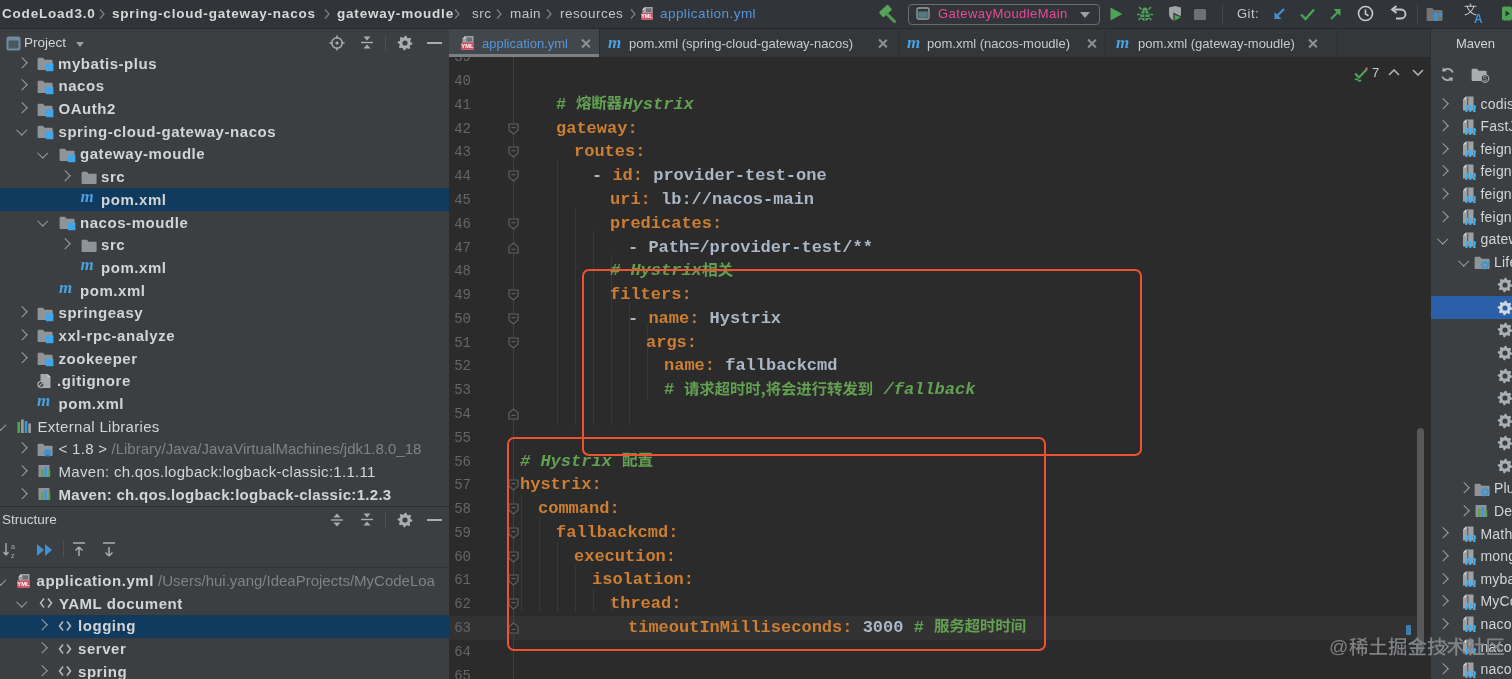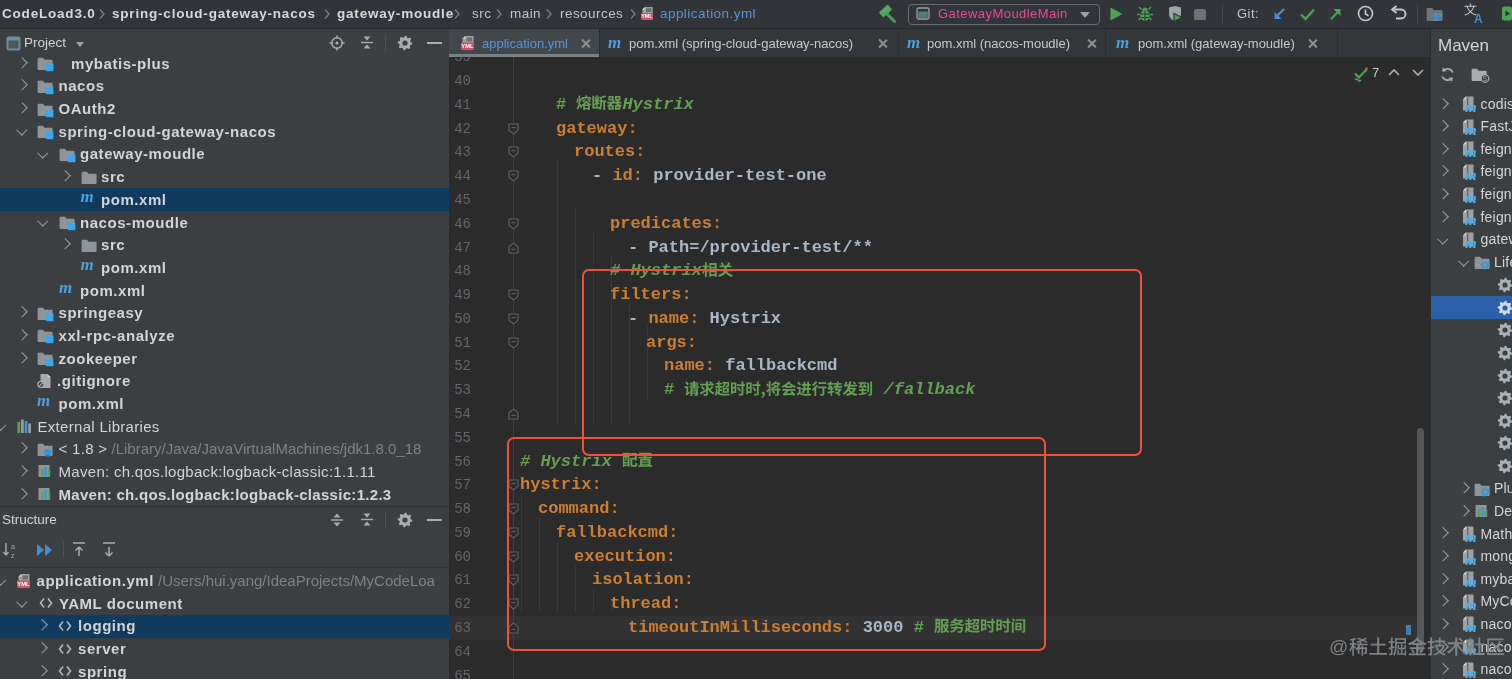--- a/index.html
+++ b/index.html
@@ -167,21 +167,21 @@
 <div class="abs" style="left:385px;top:6px;width:1px;height:16px;background:#4c4f51"></div>
 <svg class="abs" style="left:397px;top:6px" width="16" height="16" viewBox="0 0 16 16">
         <use href="#gear" fill="#a9adb0"></use>
       </svg>
 <div class="abs" style="left:427px;top:13px;width:15px;height:1.8px;background:#a9adb0"></div>
 <div class="chv chvr" style="left:17.5px;top:29.700000000000003px"></div>
 <svg class="ic" style="left:37px;top:26.200000000000003px;overflow:visible" viewBox="0 0 16 16">
         <use href="#fold" fill="#8f9498"></use>
         <rect x="8.8" y="8.6" width="7.6" height="7.6" fill="#3fa7e9"></rect>
       </svg>
-<div class="trow" style="left:71px;top:22.7px;font-weight:700">mybatis-plus</div>
+<div class="trow" style="left:58px;top:22.7px;font-weight:700">mybatis-plus</div>
 <div class="chv chvr" style="left:17.5px;top:52.38px"></div>
 <svg class="ic" style="left:37px;top:48.88px;overflow:visible" viewBox="0 0 16 16">
         <use href="#fold" fill="#8f9498"></use>
         <rect x="8.8" y="8.6" width="7.6" height="7.6" fill="#3fa7e9"></rect>
       </svg>
 <div class="trow" style="left:58.5px;top:45.4px;font-weight:700">nacos</div>
 <div class="chv chvr" style="left:17.5px;top:75.06px"></div>
 <svg class="ic" style="left:37px;top:71.56px;overflow:visible" viewBox="0 0 16 16">
         <use href="#fold" fill="#8f9498"></use>
         <rect x="8.8" y="8.6" width="7.6" height="7.6" fill="#3fa7e9"></rect>
@@ -488,20 +488,21 @@
 <div class="guide" style="left:108px;top:513px;height:70px"></div>
 <div class="guide" style="left:126px;top:537px;height:46px"></div>
 <div class="guide" style="left:144px;top:560px;height:23px"></div>
 <div class="guide" style="left:162px;top:572px;height:11px"></div>
 <div class="cl" style="left:107px;top:63.8px"><span class="cm"># </span><span class="csvg" style="display:inline-block"><svg width="46" height="16" viewBox="0 0 45.90 15.5" style="overflow:visible;display:block">
             <path fill="#63a152" d="M8.3 3.9C7.7 4.7 6.8 5.5 5.9 6.1C6.3 6.4 6.9 7.0 7.2 7.3C8.1 6.6 9.2 5.5 9.9 4.4ZM1.0 3.3C0.9 4.6 0.7 6.3 0.4 7.3L1.6 7.7C2.0 6.6 2.2 4.8 2.2 3.5ZM9.9 5.4C9.0 7.0 7.2 8.5 5.3 9.5C5.6 9.8 6.2 10.5 6.4 10.8L7.2 10.4V14.7H8.9V14.1H11.9V14.7H13.7V10.3L14.5 10.6C14.6 10.2 14.9 9.3 15.2 8.9C13.9 8.4 12.3 7.5 11.3 6.6L11.7 6.0ZM8.9 12.6V10.8H11.9V12.6ZM4.8 2.7C4.7 3.3 4.5 4.1 4.2 4.8V0.3H2.6V5.6C2.6 8.3 2.3 11.2 0.4 13.3C0.7 13.6 1.3 14.2 1.6 14.6C2.7 13.5 3.3 12.1 3.7 10.7C4.2 11.5 4.7 12.4 5.0 13.0L6.3 11.7C5.9 11.2 4.6 9.3 4.1 8.6C4.2 7.8 4.2 6.9 4.2 6.1L4.8 6.4C5.1 5.7 5.6 4.6 6.0 3.7V4.6H7.7V3.3H13.0V4.4L12.3 3.8L11.0 4.6C11.9 5.4 13.0 6.6 13.5 7.3L14.8 6.3C14.4 5.8 13.8 5.2 13.1 4.6H14.8V1.8H11.7C11.5 1.3 11.1 0.5 10.8 0.0L9.1 0.5C9.3 0.9 9.5 1.4 9.7 1.8H6.0V3.1ZM8.7 9.3C9.3 8.9 9.8 8.4 10.3 7.8C10.9 8.3 11.6 8.9 12.3 9.3Z M18.2 1.6C18.5 2.4 18.7 3.6 18.8 4.3L20.0 3.9C19.9 3.2 19.7 2.1 19.4 1.2ZM24.1 1.8V6.5C24.1 8.6 24.0 10.9 23.2 13.1V11.6H17.9V9.2C18.1 9.7 18.4 10.3 18.6 10.7C19.1 10.2 19.6 9.4 20.1 8.6V11.3H21.6V8.0C22.0 8.6 22.5 9.2 22.7 9.6L23.7 8.4C23.4 8.0 22.0 6.6 21.6 6.2V6.2H23.6V4.6H21.6V3.9L22.6 4.3C23.0 3.6 23.4 2.5 23.8 1.6L22.3 1.2C22.2 2.0 21.9 3.1 21.6 3.9V0.1H20.1V4.6H18.2V6.2H19.9C19.5 7.3 18.7 8.4 17.9 9.1V0.6H16.3V13.2H23.1L22.9 13.7C23.4 14.0 24.0 14.4 24.4 14.8C25.5 12.3 25.8 9.6 25.8 7.0H27.2V14.7H29.0V7.0H30.3V5.2H25.8V2.9C27.4 2.6 29.0 2.0 30.3 1.4L28.8 0.0C27.7 0.7 25.8 1.4 24.1 1.8Z M34.1 2.3H35.8V3.7H34.1ZM40.6 2.3H42.5V3.7H40.6ZM39.9 5.8C40.4 6.0 41.0 6.3 41.5 6.6H38.1C38.3 6.2 38.5 5.8 38.7 5.4L37.6 5.2V0.7H32.4V5.3H36.8C36.5 5.7 36.3 6.2 35.9 6.6H31.2V8.2H34.3C33.4 8.9 32.3 9.6 30.9 10.1C31.2 10.4 31.7 11.1 31.9 11.5L32.4 11.3V14.7H34.1V14.3H35.8V14.6H37.6V9.8H35.1C35.7 9.3 36.3 8.8 36.8 8.2H39.4C39.9 8.8 40.5 9.3 41.1 9.8H38.9V14.7H40.6V14.3H42.5V14.6H44.3V11.5L44.7 11.6C44.9 11.2 45.4 10.5 45.8 10.1C44.3 9.7 42.9 9.0 41.7 8.2H45.4V6.6H42.7L43.2 6.1C42.9 5.8 42.3 5.5 41.7 5.3H44.3V0.7H38.9V5.3H40.5ZM34.1 12.7V11.4H35.8V12.7ZM40.6 12.7V11.4H42.5V12.7Z"></path>
           </svg></span><span class="ci">Hystrix</span></div>
 <div class="cl" style="left:107px;top:87.6px"><span class="k">gateway:</span></div>
 <div class="cl" style="left:125px;top:111.3px"><span class="k">routes:</span></div>
 <div class="cl" style="left:143px;top:135.1px">- <span class="k">id:</span> provider-test-one</div>
+<div class="cl" style="left:161px;top:158.9px"><span class="k">uri:</span> lb://nacos-main</div>
 <div class="cl" style="left:161px;top:182.7px"><span class="k">predicates:</span></div>
 <div class="cl" style="left:179px;top:206.5px">- Path=/provider-test/**</div>
 <div class="cl" style="left:161px;top:230.2px"><span class="ci"># Hystrix</span><span class="csvg" style="display:inline-block"><svg width="31" height="16" viewBox="0 0 30.60 15.5" style="overflow:visible;display:block">
             <path fill="#63a152" d="M8.9 6.3H12.6V8.3H8.9ZM8.9 4.6V2.7H12.6V4.6ZM8.9 10.0H12.6V11.9H8.9ZM7.2 0.9V14.5H8.9V13.6H12.6V14.4H14.5V0.9ZM2.9 0.1V3.3H0.6V5.1H2.6C2.2 6.9 1.3 9.0 0.2 10.3C0.5 10.7 1.0 11.5 1.1 12.0C1.8 11.1 2.4 9.9 2.9 8.5V14.7H4.7V8.2C5.1 8.9 5.5 9.6 5.8 10.1L6.8 8.6C6.5 8.2 5.2 6.6 4.7 6.0V5.1H6.6V3.3H4.7V0.1Z M18.4 0.9C18.9 1.6 19.5 2.5 19.8 3.3H17.2V5.1H22.0V7.1V7.2H16.2V9.1H21.7C21.0 10.5 19.5 11.9 15.7 13.0C16.2 13.4 16.8 14.2 17.1 14.7C20.7 13.6 22.5 12.1 23.4 10.5C24.7 12.5 26.5 13.9 29.1 14.6C29.4 14.0 30.0 13.2 30.4 12.7C27.7 12.2 25.8 10.9 24.6 9.1H29.9V7.2H24.2V7.1V5.1H29.1V3.3H26.5C27.0 2.5 27.5 1.6 28.0 0.8L26.0 0.1C25.6 1.1 25.0 2.3 24.4 3.3H20.7L21.6 2.7C21.3 2.0 20.6 0.9 20.0 0.2Z"></path>
           </svg></span></div>
 <div class="cl" style="left:161px;top:254.0px"><span class="k">filters:</span></div>
 <div class="cl" style="left:179px;top:277.8px">- <span class="k">name:</span> Hystrix</div>
 <div class="cl" style="left:197px;top:301.6px"><span class="k">args:</span></div>
 <div class="cl" style="left:215px;top:325.4px"><span class="k">name:</span> fallbackcmd</div>
 <div class="cl" style="left:215px;top:349.1px"><span class="cm"># </span><span class="csvg" style="display:inline-block"><svg width="189" height="16" viewBox="0 0 188.64 15.5" style="overflow:visible;display:block">
@@ -518,21 +519,21 @@
 <div class="cl" style="left:161px;top:563.2px"><span class="k">thread:</span></div>
 <div class="cl" style="left:179px;top:586.9px"><span class="k">timeoutInMilliseconds:</span> 3000 <span class="cm"># </span><span class="csvg" style="display:inline-block"><svg width="92" height="16" viewBox="0 0 91.80 15.5" style="overflow:visible;display:block">
             <path fill="#63a152" d="M1.4 0.6V6.3C1.4 8.6 1.3 11.7 0.3 13.8C0.7 14.0 1.5 14.4 1.8 14.7C2.5 13.3 2.8 11.4 2.9 9.5H4.5V12.6C4.5 12.8 4.5 12.9 4.3 12.9C4.1 12.9 3.5 12.9 3.0 12.9C3.2 13.3 3.4 14.2 3.5 14.7C4.5 14.7 5.1 14.6 5.6 14.3C6.1 14.0 6.3 13.5 6.3 12.6V0.6ZM3.0 2.4H4.5V4.2H3.0ZM3.0 5.9H4.5V7.8H3.0L3.0 6.3ZM12.8 7.8C12.5 8.6 12.2 9.4 11.8 10.2C11.3 9.4 10.9 8.6 10.6 7.8ZM7.1 0.7V14.7H8.9V13.4C9.2 13.7 9.6 14.3 9.8 14.6C10.6 14.2 11.2 13.6 11.9 13.0C12.5 13.7 13.2 14.2 14.1 14.7C14.3 14.2 14.8 13.6 15.2 13.2C14.3 12.8 13.6 12.3 12.9 11.6C13.8 10.2 14.4 8.5 14.8 6.4L13.7 6.0L13.4 6.1H8.9V2.4H12.5V3.6C12.5 3.8 12.4 3.9 12.2 3.9C11.9 3.9 11.0 3.9 10.2 3.9C10.5 4.3 10.7 4.9 10.8 5.4C12.0 5.4 12.9 5.4 13.5 5.2C14.1 4.9 14.3 4.5 14.3 3.7V0.7ZM9.0 7.8C9.4 9.2 10.0 10.5 10.8 11.6C10.2 12.3 9.6 12.8 8.9 13.2V7.8Z M21.7 7.4C21.7 7.9 21.6 8.3 21.5 8.7H17.1V10.3H20.8C19.9 11.8 18.3 12.6 16.0 13.1C16.4 13.5 16.9 14.3 17.1 14.6C19.9 13.9 21.8 12.6 22.8 10.3H27.0C26.8 11.8 26.5 12.6 26.1 12.8C25.9 13.0 25.7 13.0 25.4 13.0C24.9 13.0 23.8 13.0 22.8 12.9C23.1 13.3 23.4 14.0 23.4 14.5C24.4 14.5 25.4 14.5 26.0 14.5C26.7 14.4 27.2 14.3 27.6 13.9C28.2 13.4 28.6 12.1 28.9 9.5C29.0 9.3 29.0 8.7 29.0 8.7H23.4C23.5 8.4 23.6 8.0 23.7 7.6ZM26.2 3.1C25.3 3.8 24.2 4.4 23.0 4.8C21.9 4.4 21.1 3.9 20.4 3.2L20.5 3.1ZM20.8 0.1C20.1 1.4 18.6 2.8 16.4 3.8C16.7 4.1 17.3 4.8 17.5 5.3C18.1 4.9 18.7 4.6 19.2 4.2C19.7 4.7 20.3 5.1 20.9 5.5C19.3 5.9 17.6 6.1 15.9 6.3C16.2 6.7 16.5 7.4 16.6 7.9C18.8 7.6 21.0 7.2 23.0 6.5C24.8 7.2 26.9 7.5 29.3 7.7C29.5 7.2 29.9 6.5 30.3 6.1C28.5 6.0 26.8 5.8 25.4 5.5C27.0 4.7 28.3 3.6 29.2 2.2L28.1 1.5L27.8 1.6H22.0C22.2 1.2 22.5 0.9 22.7 0.5Z M40.4 8.1H42.9V10.1H40.4ZM38.6 6.6V11.5H44.7V6.6ZM31.7 7.2C31.7 9.8 31.6 12.3 30.8 13.9C31.2 14.0 32.0 14.4 32.3 14.7C32.6 13.9 32.8 13.1 33.0 12.1C34.2 13.9 36.1 14.3 39.0 14.3H45.0C45.2 13.7 45.5 12.9 45.7 12.4C44.3 12.5 40.2 12.5 39.0 12.5C37.7 12.5 36.7 12.4 35.8 12.1V9.7H37.9V8.1H35.8V6.4H38.1V5.7C38.4 5.9 38.8 6.2 39.0 6.4C40.4 5.5 41.3 4.2 41.6 2.2H43.3C43.2 3.6 43.1 4.2 43.0 4.4C42.8 4.5 42.7 4.5 42.5 4.5C42.3 4.5 41.8 4.5 41.2 4.5C41.5 4.9 41.7 5.6 41.7 6.1C42.4 6.1 43.0 6.1 43.4 6.0C43.8 5.9 44.2 5.8 44.5 5.5C44.8 5.0 45.0 3.9 45.1 1.3C45.1 1.1 45.1 0.7 45.1 0.7H38.2V2.2H39.9C39.6 3.5 39.1 4.5 38.1 5.1V4.7H35.6V3.3H37.8V1.7H35.6V0.1H33.9V1.7H31.6V3.3H33.9V4.7H31.2V6.4H34.1V11.0C33.8 10.6 33.5 10.1 33.3 9.4C33.3 8.7 33.3 8.0 33.4 7.3Z M53.0 6.6C53.7 7.8 54.7 9.3 55.2 10.2L56.8 9.3C56.3 8.4 55.3 6.9 54.5 5.8ZM50.5 7.3V10.1H48.6V7.3ZM50.5 5.7H48.6V3.0H50.5ZM46.9 1.3V13.0H48.6V11.8H52.2V1.3ZM57.4 0.2V3.0H52.8V4.8H57.4V12.2C57.4 12.5 57.3 12.6 57.0 12.6C56.6 12.6 55.5 12.6 54.4 12.6C54.7 13.1 55.0 13.9 55.0 14.4C56.6 14.4 57.7 14.4 58.4 14.1C59.1 13.8 59.3 13.3 59.3 12.2V4.8H60.9V3.0H59.3V0.2Z M68.3 6.6C69.0 7.8 70.0 9.3 70.5 10.2L72.1 9.3C71.6 8.4 70.6 6.9 69.8 5.8ZM65.8 7.3V10.1H63.9V7.3ZM65.8 5.7H63.9V3.0H65.8ZM62.2 1.3V13.0H63.9V11.8H67.5V1.3ZM72.7 0.2V3.0H68.1V4.8H72.7V12.2C72.7 12.5 72.6 12.6 72.3 12.6C71.9 12.6 70.8 12.6 69.7 12.6C70.0 13.1 70.3 13.9 70.3 14.4C71.9 14.4 73.0 14.4 73.7 14.1C74.4 13.8 74.6 13.3 74.6 12.2V4.8H76.2V3.0H74.6V0.2Z M77.6 3.8V14.6H79.5V3.8ZM77.8 1.1C78.5 1.9 79.3 2.9 79.6 3.6L81.2 2.6C80.8 1.9 80.0 0.9 79.2 0.2ZM82.7 8.9H85.7V10.4H82.7ZM82.7 5.9H85.7V7.4H82.7ZM81.1 4.5V11.9H87.4V4.5ZM81.7 0.9V2.6H89.1V12.7C89.1 12.8 89.0 12.9 88.8 12.9C88.6 12.9 88.0 12.9 87.6 12.9C87.8 13.4 88.0 14.1 88.1 14.6C89.1 14.6 89.8 14.5 90.3 14.3C90.8 14.0 91.0 13.5 91.0 12.7V0.9Z"></path>
           </svg></span></div>
 <div class="orect" style="left:133px;top:240px;width:560px;height:187px"></div>
 <div class="orect" style="left:57.5px;top:408px;width:539px;height:214px"></div>
 <div class="abs" style="left:957px;top:596px;width:4.5px;height:10px;background:#3b7fae;border-radius:1px"></div>
 <div class="abs" style="left:968px;top:399px;width:7px;height:224px;background:#56595b;border-radius:3.5px"></div>
 </div>
 <div id="mavenp" class="abs">
-<div class="hdr" style="left:7px;top:7px;font-size:17px">Maven</div>
+<div class="hdr" style="left:25px;top:7px;font-size:13px">Maven</div>
 <svg class="abs" style="left:8px;top:37px" width="17" height="17" viewBox="0 0 17 17">
 <path d="M13.8 6.5 A6 6 0 0 0 3.6 5" fill="none" stroke="#a9adb0" stroke-width="1.7"></path>
 <path d="M3.2 10.5 A6 6 0 0 0 13.4 12" fill="none" stroke="#a9adb0" stroke-width="1.7"></path>
 <path d="M3.8 1.2 L3.4 5.6 L7.8 5.2 z M13.2 15.8 L13.6 11.4 L9.2 11.8 z" fill="#a9adb0"></path>
       </svg>
 <svg class="abs" style="left:40px;top:37px" width="19" height="17" viewBox="0 0 19 17">
 <use href="#fold" fill="#a9adb0" width="16" height="16"></use>
         <circle cx="14" cy="12.5" r="3.8" fill="#3c3f41" stroke="#a9adb0" stroke-width="1.2"></circle>
         <text x="14" y="15" font-size="6.5" fill="#a9adb0" text-anchor="middle" font-family="Liberation Sans">S</text>
       </svg>

